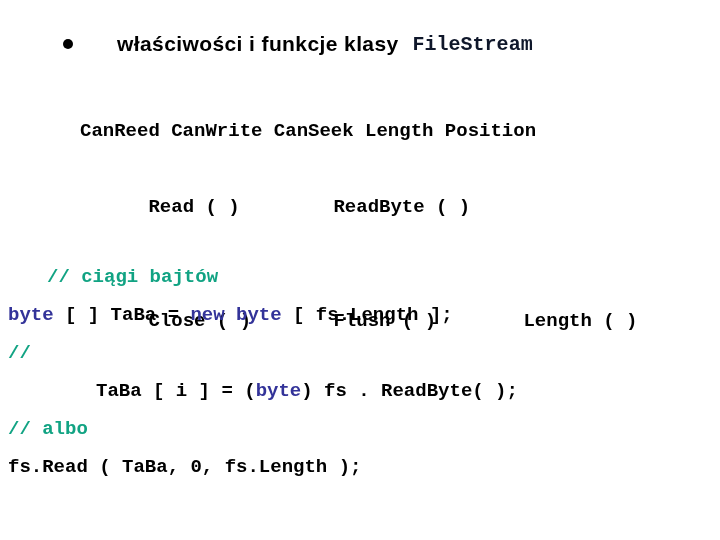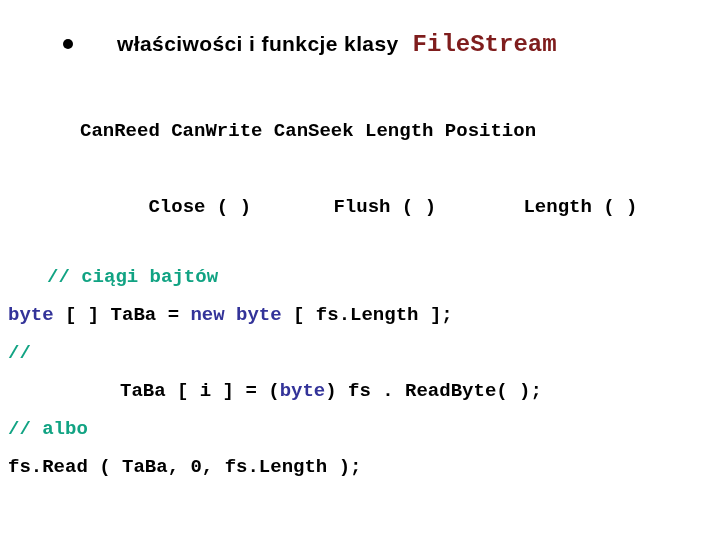--- a/index.html
+++ b/index.html
@@ -45,25 +45,25 @@
     font-family: "Liberation Sans", "DejaVu Sans", sans-serif;
     font-weight: bold;
     font-size: 21px;
     letter-spacing: 0.4px;
     white-space: pre;
     color: #000000;
   }
   .title-mono {
     font-family: "Liberation Mono", "DejaVu Sans Mono", monospace;
     font-weight: bold;
-    font-size: 24px;
+    font-size: 20px;
     letter-spacing: 0;
     margin-left: 14px;
     white-space: pre;
-    color: #7f1d1d;
+    color: #0f172a;
   }
 
   
   .members {
     position: absolute;
     left: 0;
     top: 112px;
     width: 720px;
   }
   .mline {
@@ -88,38 +88,41 @@
   .cline {
     font-family: "Liberation Mono", "DejaVu Sans Mono", monospace;
     font-weight: bold;
     font-size: 19px;
     line-height: 38px;
     white-space: pre;
     color: #000000;
     padding-left: 8px;
   }
   .cline.indent-comment { padding-left: 47px; }
-  .cline.indent-deep    { padding-left: 120px; }
+  .cline.indent-deep    { padding-left: 96px; }
   .kw { color: #333399; }
   .cm { color: #11a383; }
 </style>
 </head>
 <body>
 
 <div class="slide">
 
   <div class="title-row">
     <span class="bullet-marker"></span>
     <span class="title-text">właściwości i funkcje klasy</span>
     <span class="title-mono">FileStream</span>
   </div>
 
   <div class="members">
     <div class="mline">CanReed CanWrite CanSeek Length Position</div>
     <div class="mline">
+      <span class="mcell-a">Read ( )</span><span class="mcell-b">ReadByte ( )</span><span></span>
+    </div>
+    <div class="mline">
       <span class="mcell-a">Close ( )</span><span class="mcell-b">Flush ( )</span><span>Length ( )</span>
     </div>
   </div>
 
   <div class="code" id="code-block">
       <div class="cline indent-comment"><span class="cm">// ciągi bajtów</span></div>
       <div class="cline"><span class="kw">byte</span><span> [ ] TaBa = </span><span class="kw">new byte</span><span> [ fs.Length ];</span></div>
       <div class="cline"><span class="cm">//</span></div>
       <div class="cline indent-deep"><span>TaBa [ i ] = (</span><span class="kw">byte</span><span>) fs . ReadByte( );</span></div>
       <div class="cline"><span class="cm">// albo</span></div>

